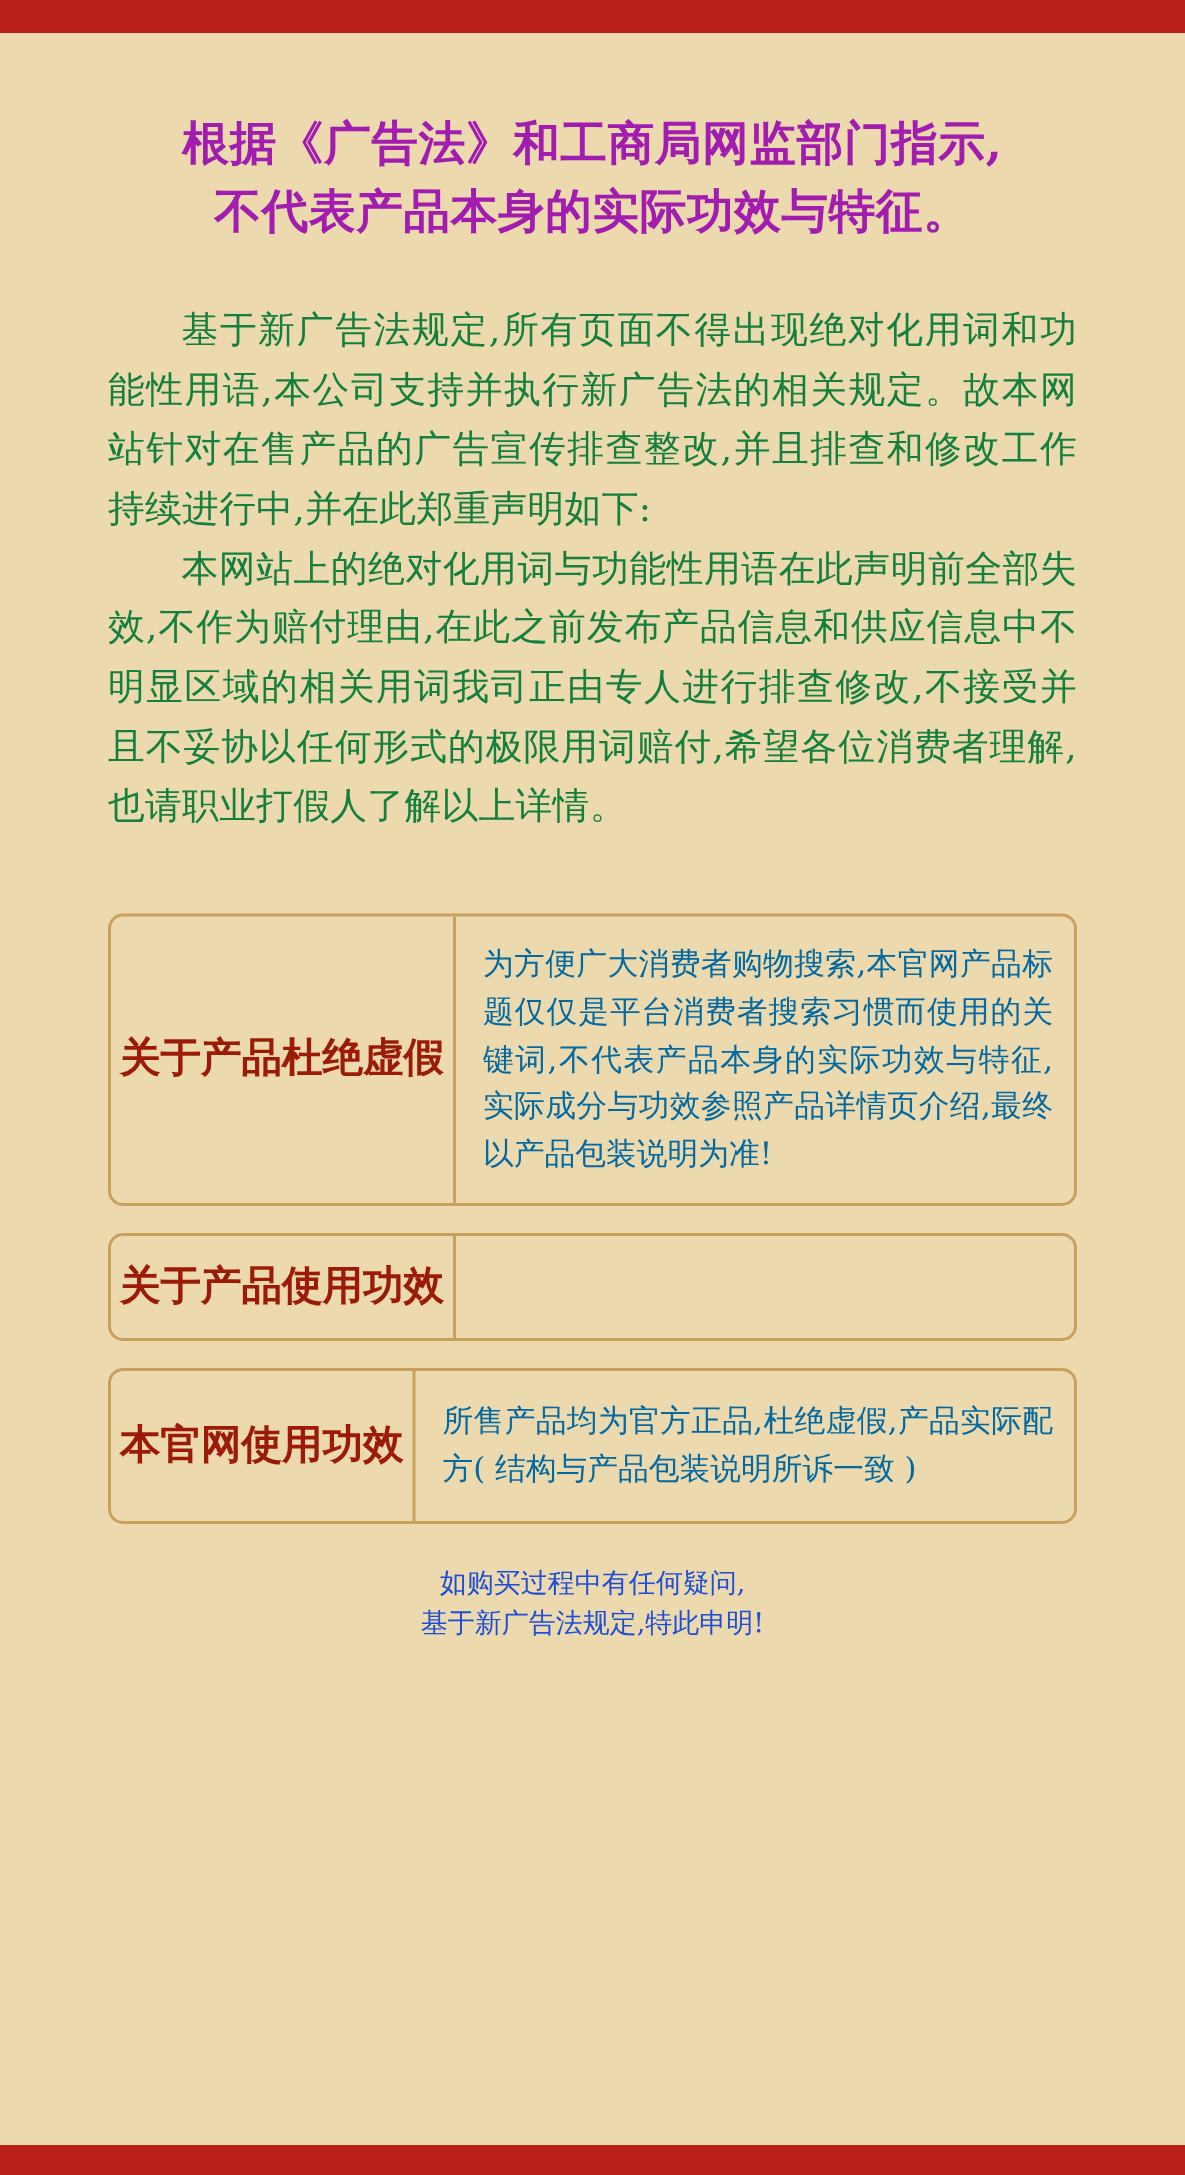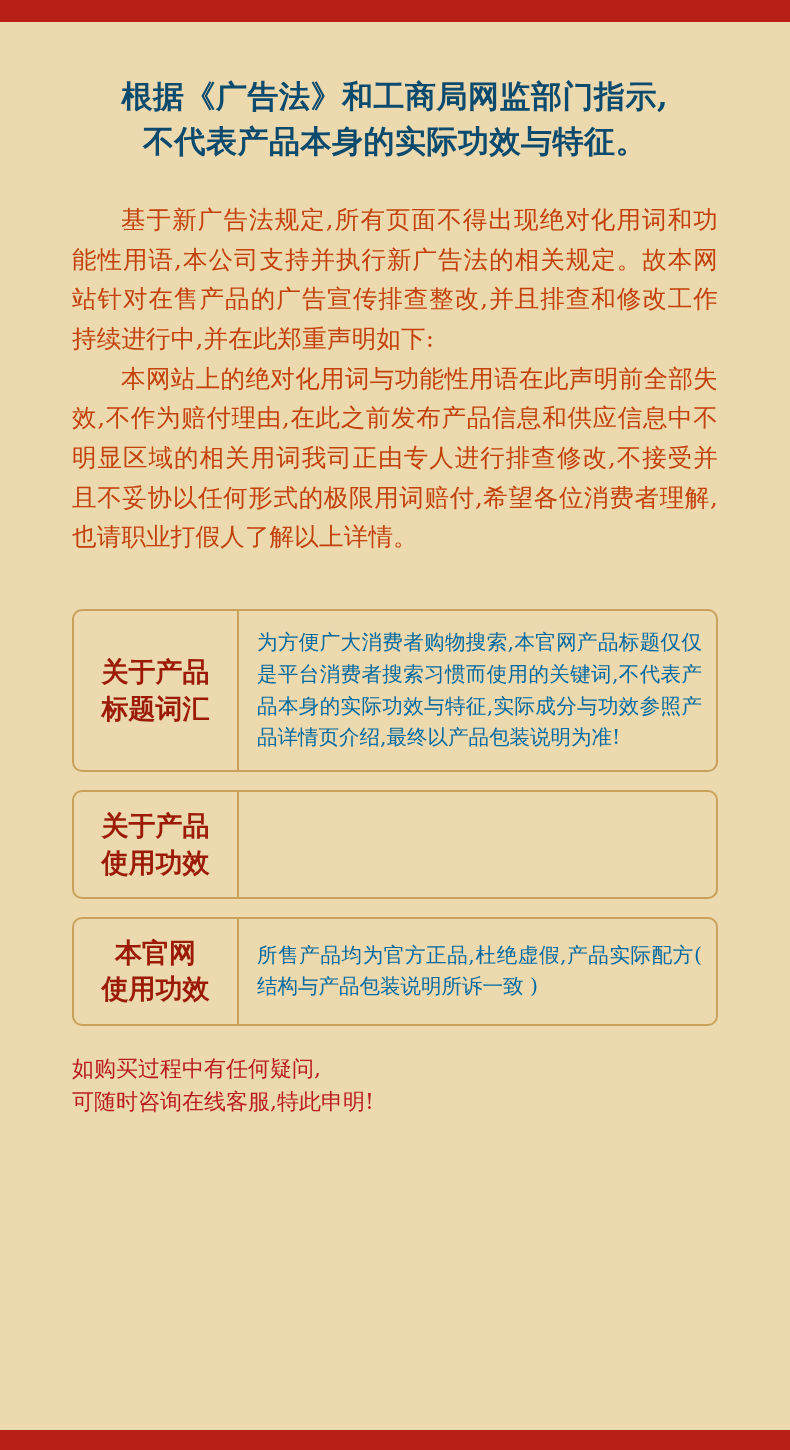--- a/index.html
+++ b/index.html
@@ -45,31 +45,31 @@
     padding: 0 72px;
     box-sizing: border-box;
   }
   .headline {
     margin: 0;
     padding-top: 52px;
     font-size: 31px;
     line-height: 1.45;
     font-weight: bold;
     text-align: center;
-    color: #0c4a6e;
+    color: #a21caf;
     letter-spacing: 0.5px;
   }
   .headline .l2 {
     display: block;
   }
   .para {
     margin: 0;
     font-size: 24.5px;
     line-height: 1.62;
-    color: #c2410c;
+    color: #15803d;
     text-align: justify;
     text-indent: 2em;
     letter-spacing: 0.2px;
   }
   .para.p1 {
     margin-top: 36px;
   }
   .para.p2 {
   }
   .cards {
@@ -80,21 +80,21 @@
     border-radius: 10px;
     display: flex;
     align-items: stretch;
     margin-bottom: 18px;
     box-sizing: border-box;
     background: transparent;
   }
   .card-title {
     flex: 0 0 165px;
     display: flex;
-    flex-direction: column;
+    flex-direction: row;
     align-items: center;
     justify-content: center;
     border-right: 2px solid #c9a15d;
     padding: 16px 6px;
     box-sizing: border-box;
   }
   .card-title span {
     display: block;
     font-size: 27px;
     font-weight: bold;
@@ -112,23 +112,24 @@
     display: flex;
     align-items: center;
     box-sizing: border-box;
   }
   .card.tall .card-body {
     padding-top: 18px;
     padding-bottom: 18px;
   }
   .footer {
     margin-top: 26px;
-    font-size: 22px;
+    text-align: center;
+    font-size: 18px;
     line-height: 1.5;
-    color: #b91c1c;
+    color: #1d4ed8;
   }
   .footer span {
     display: block;
   }
 </style>
 </head>
 <body>
 
 <div class="page">
 
@@ -142,21 +143,21 @@
     </h1>
 
     <p class="para p1">基于新广告法规定,所有页面不得出现绝对化用词和功能性用语,本公司支持并执行新广告法的相关规定。故本网站针对在售产品的广告宣传排查整改,并且排查和修改工作持续进行中,并在此郑重声明如下:</p>
     <p class="para p2">本网站上的绝对化用词与功能性用语在此声明前全部失效,不作为赔付理由,在此之前发布产品信息和供应信息中不明显区域的相关用词我司正由专人进行排查修改,不接受并且不妥协以任何形式的极限用词赔付,希望各位消费者理解,也请职业打假人了解以上详情。</p>
 
     <div class="cards">
 
       <div class="card">
         <div class="card-title">
           <span>关于产品</span>
-          <span>标题词汇</span>
+          <span>杜绝虚假</span>
         </div>
         <div class="card-body">为方便广大消费者购物搜索,本官网产品标题仅仅是平台消费者搜索习惯而使用的关键词,不代表产品本身的实际功效与特征,实际成分与功效参照产品详情页介绍,最终以产品包装说明为准!</div>
       </div>
 
       <div class="card">
         <div class="card-title">
           <span>关于产品</span>
           <span>使用功效</span>
         </div>
       </div>
@@ -166,19 +167,19 @@
           <span>本官网</span>
           <span>使用功效</span>
         </div>
         <div class="card-body">所售产品均为官方正品,杜绝虚假,产品实际配方( 结构与产品包装说明所诉一致 )</div>
       </div>
 
     </div>
 
     <div class="footer">
       <span>如购买过程中有任何疑问,</span>
-      <span>可随时咨询在线客服,特此申明!</span>
+      <span>基于新广告法规定,特此申明!</span>
     </div>
 
   </div>
 
   <div class="bar-bottom"></div>
 </div>
 
 </body></html>

